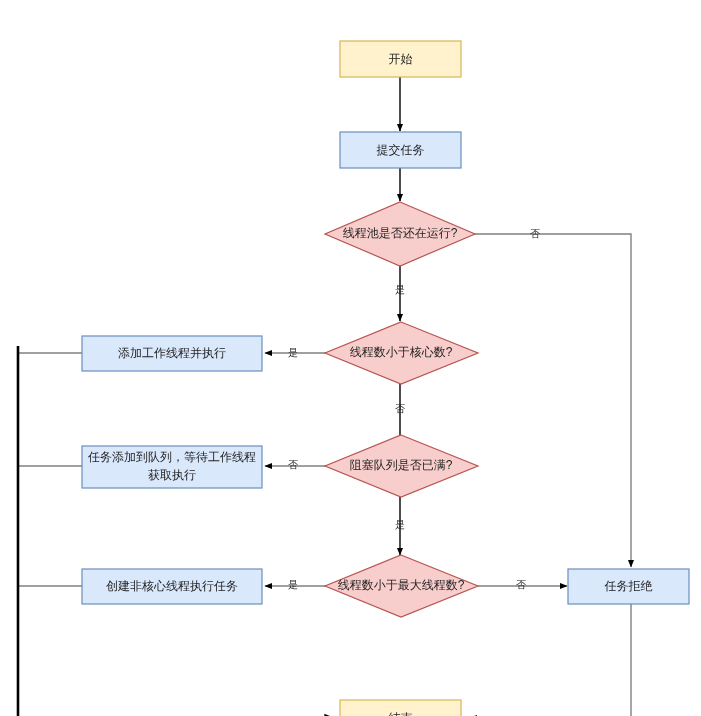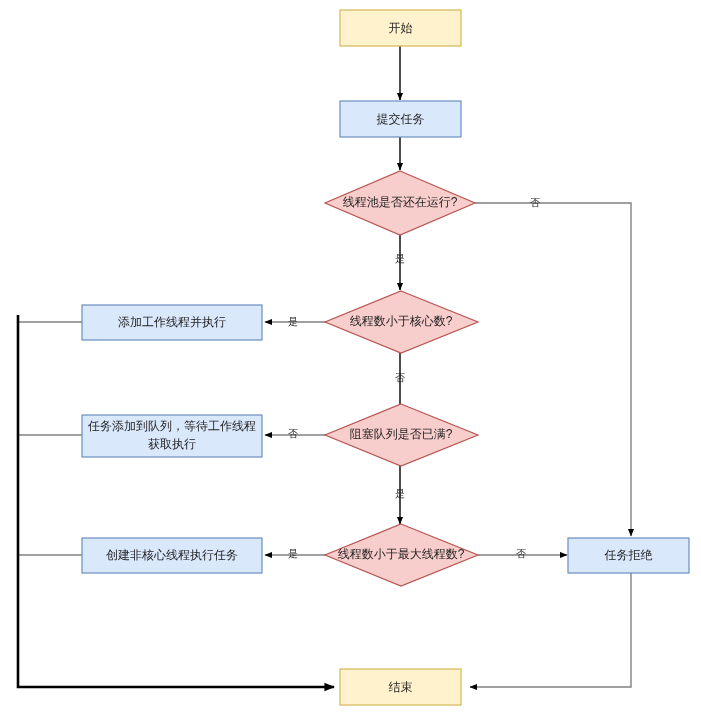--- a/index.html
+++ b/index.html
@@ -10,20 +10,21 @@
   body {
     width: 701px;
     height: 716px;
     font-family: "Liberation Sans", "DejaVu Sans", sans-serif;
     overflow: hidden;
   }
   #flowchart-root {
     position: relative;
     width: 701px;
     height: 636px;
+    margin-top: 31px;
   }
   svg.chart-canvas {
     display: block;
     width: 701px;
     height: 716px;
   }
   .node-text {
     font-family: "Liberation Sans", "DejaVu Sans", sans-serif;
     font-size: 12px;
     fill: #1f1f1f;

